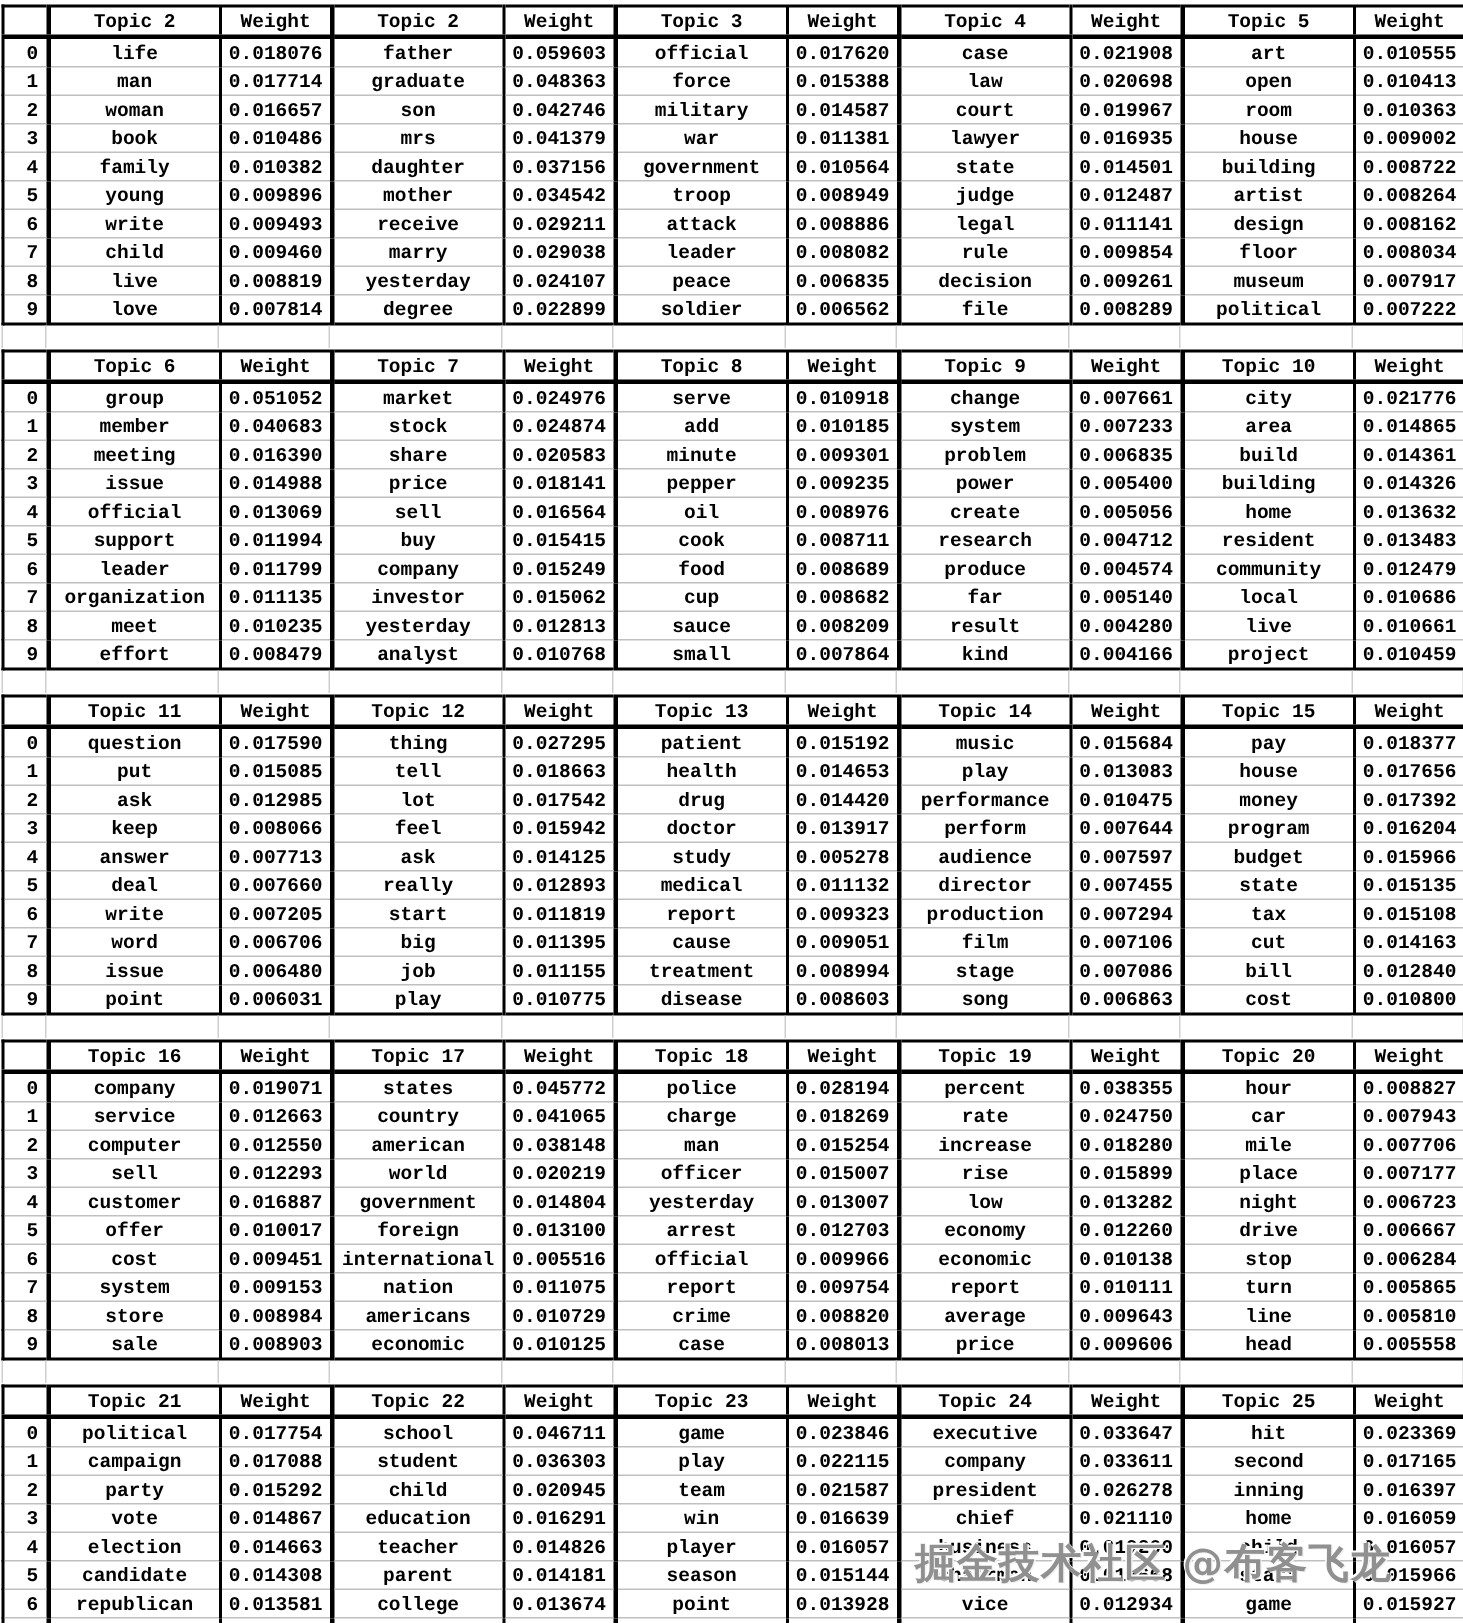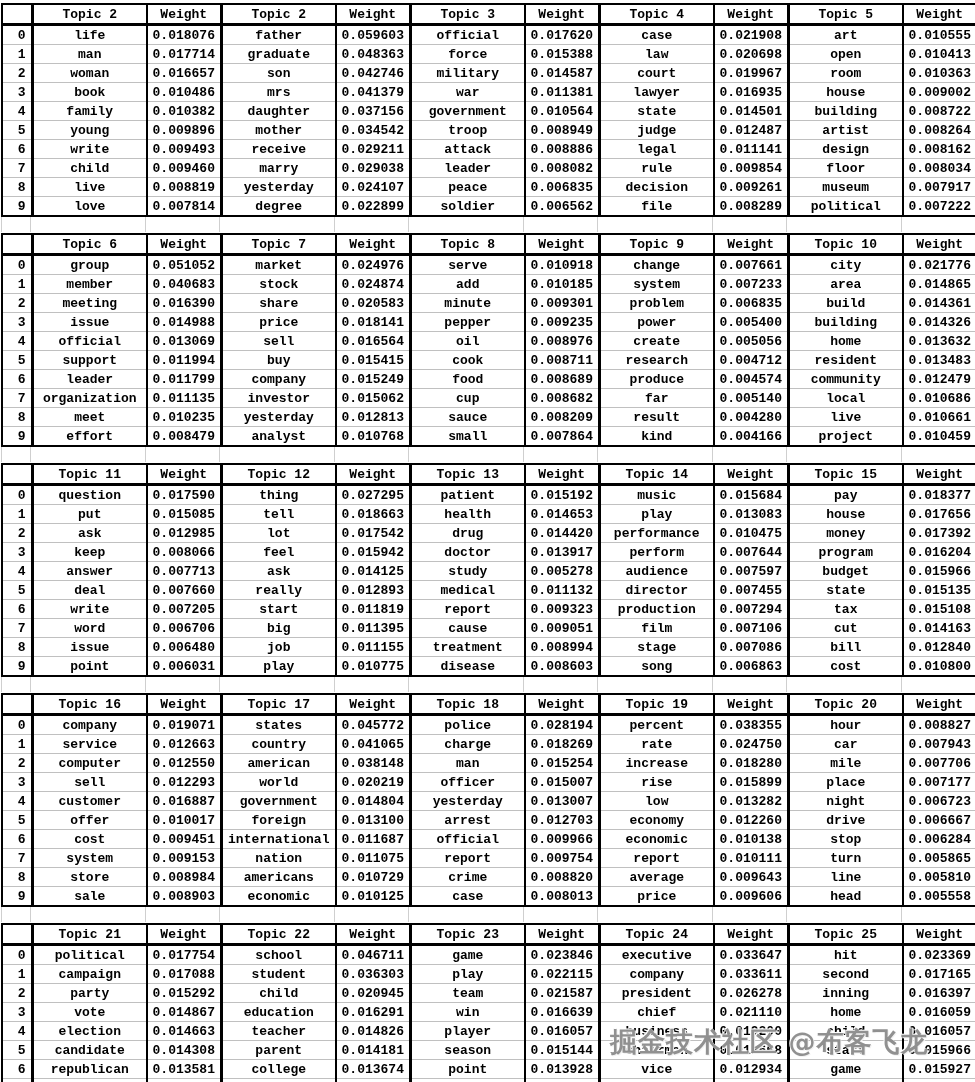--- a/index.html
+++ b/index.html
@@ -718,21 +718,21 @@
             <td class="word">economy</td>
             <td class="wt">0.012260</td>
             <td class="word">drive</td>
             <td class="wt">0.006667</td>
           </tr>
           <tr>
             <td class="idx">6</td>
             <td class="word">cost</td>
             <td class="wt">0.009451</td>
             <td class="word">international</td>
-            <td class="wt">0.011687</td>
+            <td class="wt">0.005516</td>
             <td class="word">official</td>
             <td class="wt">0.009966</td>
             <td class="word">economic</td>
             <td class="wt">0.010138</td>
             <td class="word">stop</td>
             <td class="wt">0.006284</td>
           </tr>
           <tr>
             <td class="idx">7</td>
             <td class="word">system</td>

